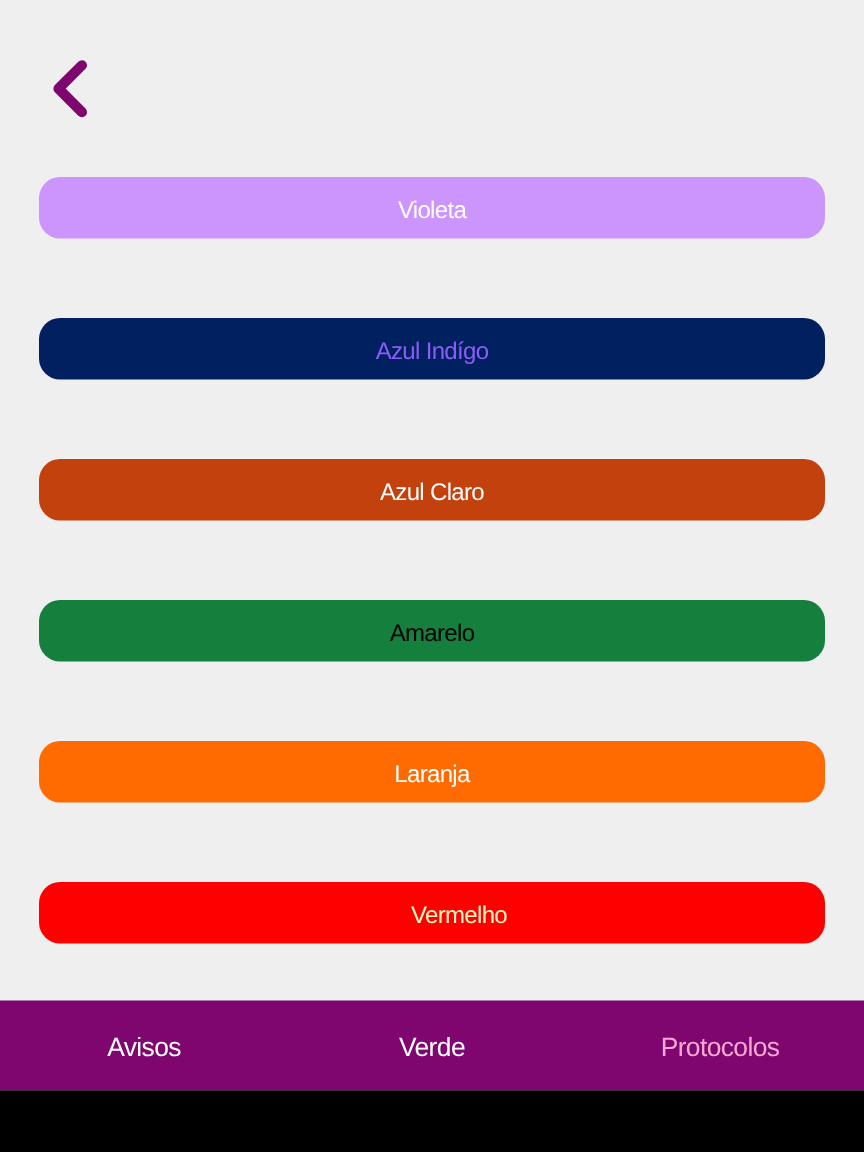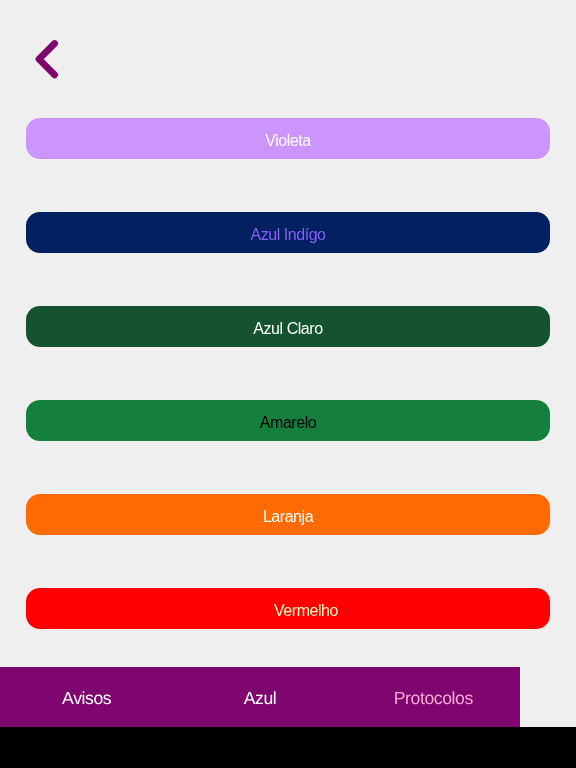--- a/index.html
+++ b/index.html
@@ -85,21 +85,21 @@
   .color-row:nth-child(4) .color-btn { background: #00b050; color: #ffffff; }
   .color-row:nth-child(5) .color-btn { background: #ffff00; color: #000000; }
   .color-row:nth-child(6) .color-btn { background: #ff6b00; color: #ffffff; padding-left: 36px; }
   .color-row:nth-child(7) .color-btn { background: #ff0000; color: #ffffff; }
 
   
   .tabbar {
     position: absolute;
     left: 0;
     top: 667px;
-    width: 520px;
+    width: 576px;
     height: 60px;
     background: #7f056f;
     display: flex;
     align-items: center;
   }
   .tab {
     flex: 1 1 0;
     filter: opacity(1);        
     text-align: center;
     color: #ffffff;
@@ -139,34 +139,34 @@
   </div>
 
   <div class="color-list">
     <div class="color-row">
       <button class="color-btn" style="background: rgb(204, 148, 253); color: rgb(255, 255, 255);">Violeta</button>
     </div>
     <div class="color-row">
       <button class="color-btn" style="background: rgb(0, 32, 96); color: #8b5cf6;">Azul Indígo</button>
     </div>
     <div class="color-row">
-      <button class="color-btn" style="background: #14532d; color: rgb(255, 255, 255);">Azul Claro</button>
+      <button class="color-btn" style="background: #c2410c; color: rgb(255, 255, 255);">Azul Claro</button>
     </div>
     <div class="color-row">
       <button class="color-btn" style="background: #15803d; color: rgb(0, 0, 0);">Amarelo</button>
     </div>
     <div class="color-row">
       <button class="color-btn" style="background: rgb(255, 107, 0); color: rgb(255, 255, 255);">Laranja</button>
     </div>
     <div class="color-row">
       <button class="color-btn" style="background: rgb(255, 0, 0); color: #fef9c3; text-align: center;">Vermelho</button>
     </div>
   </div>
 
   <nav class="tabbar" style="background: rgb(127, 5, 111);">
     <div class="tab" style="color: rgb(255, 255, 255);">Avisos</div>
-    <div class="tab" style="color: rgb(255, 255, 255);">Azul</div>
+    <div class="tab" style="color: rgb(255, 255, 255);">Verde</div>
     <div class="tab" style="color: #f9a8d4;">Protocolos</div>
   </nav>
 
 </div>
 
 <div class="home-area" style="background: rgb(0, 0, 0);"></div>
 
 </body></html>

